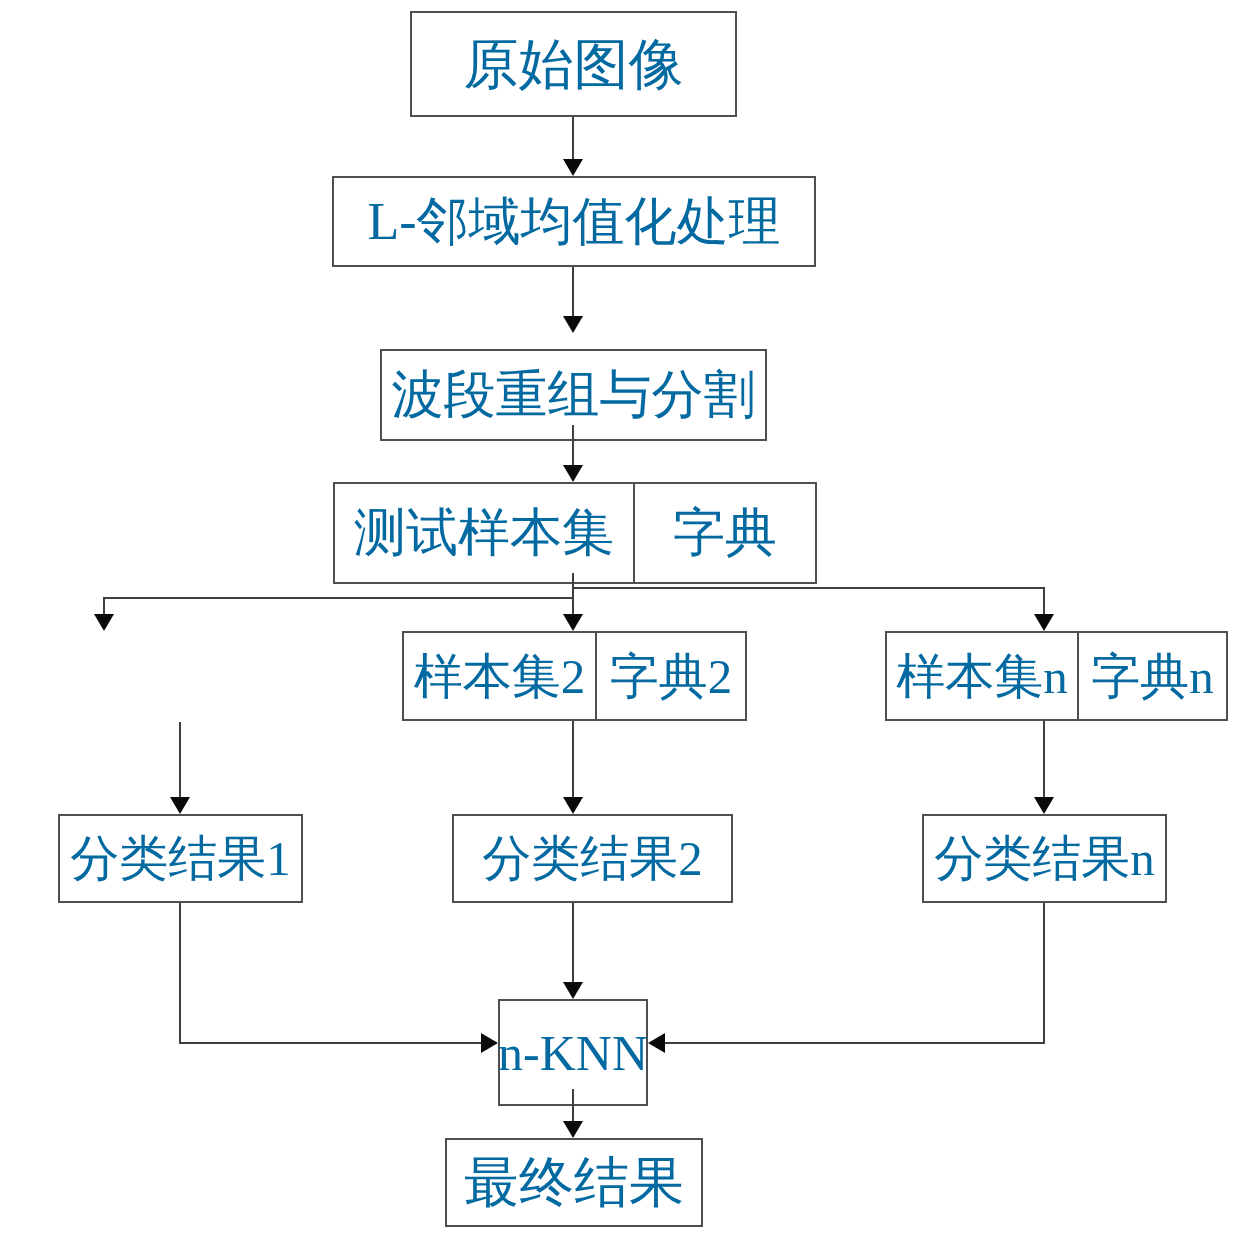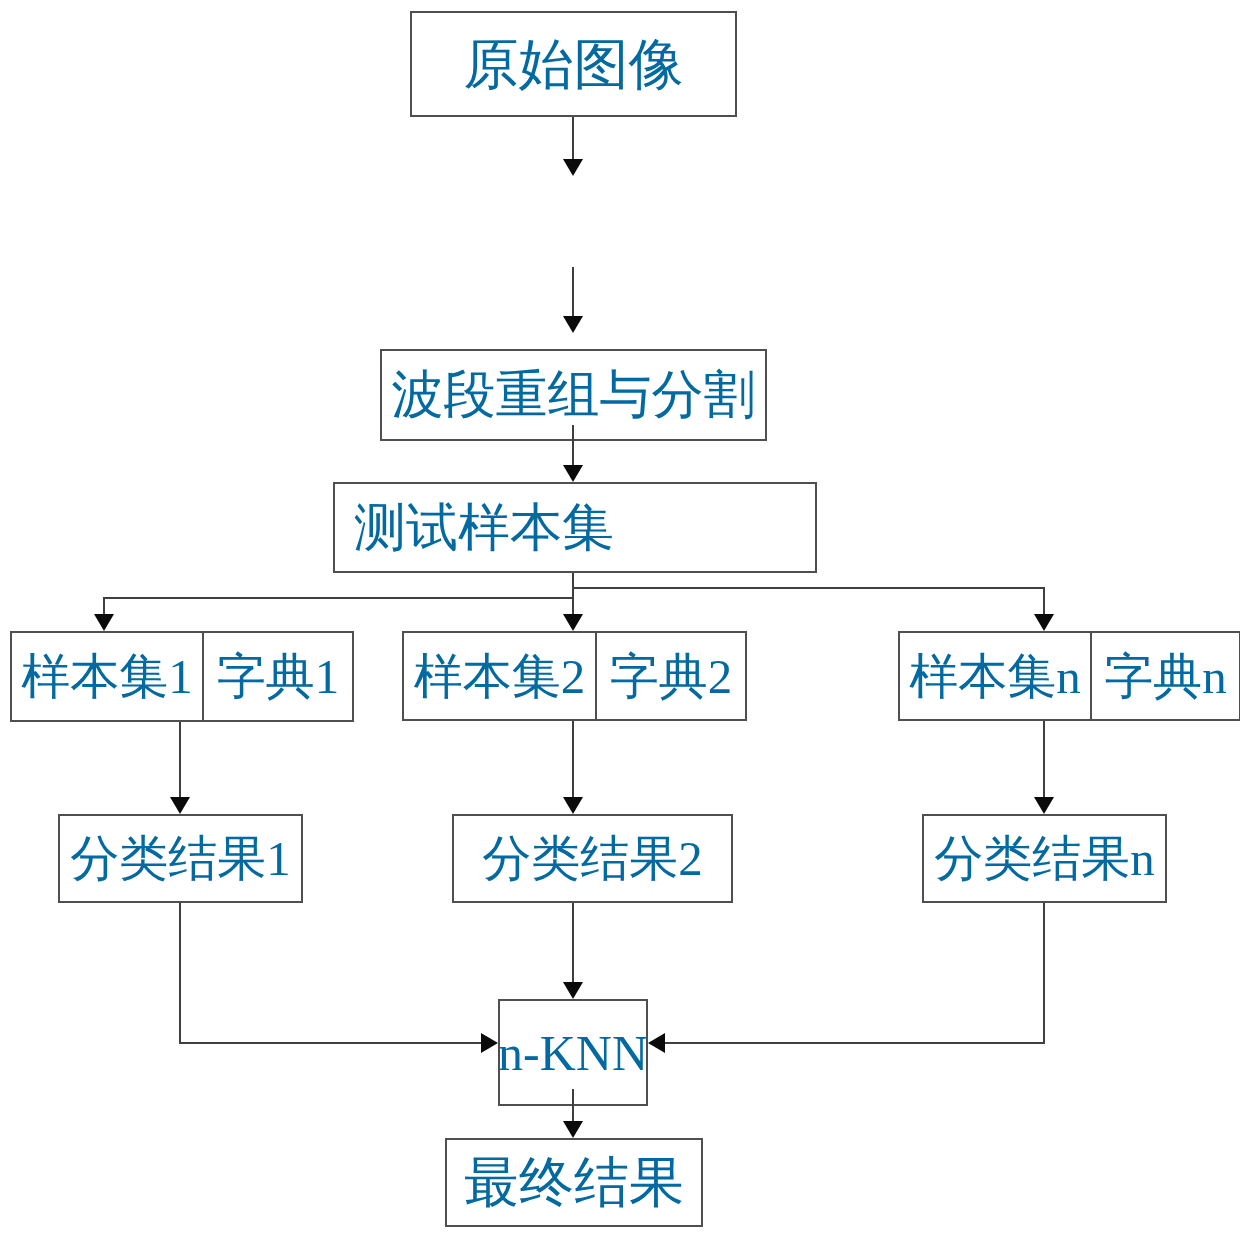--- a/index.html
+++ b/index.html
@@ -20,27 +20,27 @@
   .line { position:absolute; background:#3f3f3f; }
   .arrow { position:absolute; width:0; height:0; }
   .arrow.down  { border-left:10px solid transparent; border-right:10px solid transparent; border-top:17px solid #0a0a0a; }
   .arrow.right { border-top:10px solid transparent; border-bottom:10px solid transparent; border-left:17px solid #0a0a0a; }
   .arrow.left  { border-top:10px solid transparent; border-bottom:10px solid transparent; border-right:17px solid #0a0a0a; }
 
   
   #n-original { left:410px; top:11px;  width:327px; height:106px; font-size:55px; }
   #n-lmean    { left:332px; top:176px; width:484px; height:91px;  font-size:52px; }
   #n-band     { left:380px; top:333px; width:387px; height:92px;  font-size:52px;margin-top:16px; }
-  #n-test     { left:333px; top:482px; width:484px; height:91px;  font-size:52px; }
+  #n-test     { left:333px; top:482px; width:484px; height:102px;  font-size:52px; }
   #n-test .c1 { width:298px; }
   #n-s1       { left:10px;  top:631px; width:344px; height:91px;  font-size:49px; }
   #n-s1 .c1   { width:190px; }
   #n-s2       { left:402px; top:631px; width:345px; height:90px;  font-size:49px; }
   #n-s2 .c1   { width:191px; }
-  #n-sn       { left:885px; top:631px; width:343px; height:90px;  font-size:49px;margin-left:13px; }
+  #n-sn       { left:885px; top:631px; width:343px; height:90px;  font-size:49px; }
   #n-sn .c1   { width:190px; }
   #n-r1       { left:58px;  top:814px; width:245px; height:89px;  font-size:49px; }
   #n-r2       { left:452px; top:814px; width:281px; height:89px;  font-size:49px; }
   #n-rn       { left:922px; top:814px; width:245px; height:89px;  font-size:49px; }
   #n-knn      { left:498px; top:999px; width:150px; height:107px;  font-size:50px; }
   #n-final    { left:445px; top:1138px;width:258px; height:89px;  font-size:55px; }
 
   
   #l1  { left:572px; top:117px;  width:2px;   height:44px; }
   #l2  { left:572px; top:267px;  width:2px;   height:51px; }
@@ -77,39 +77,37 @@
 </style>
 </head>
 <body>
 
 <div class="canvas">
 
   <div class="node" id="n-original">
     <span>原始图像</span>
   </div>
 
+  <div class="node" id="n-lmean">
+    <span>L-邻域均值化处理</span>
+  </div>
 
   <div class="node" id="n-band">
     <span>波段重组与分割</span>
   </div>
 
   <div class="node split" id="n-test">
     <div class="cell c1">
       <span>测试样本集</span>
     </div>
+    <div class="cell c2">
+      <span>字典</span>
+    </div>
   </div>
 
-  <div class="node split" id="n-s1">
-    <div class="cell c1">
-      <span>样本集1</span>
-    </div>
-    <div class="cell c2">
-      <span>字典1</span>
-    </div>
-  </div>
 
   <div class="node split" id="n-s2">
     <div class="cell c1">
       <span>样本集2</span>
     </div>
     <div class="cell c2">
       <span>字典2</span>
     </div>
   </div>
 

